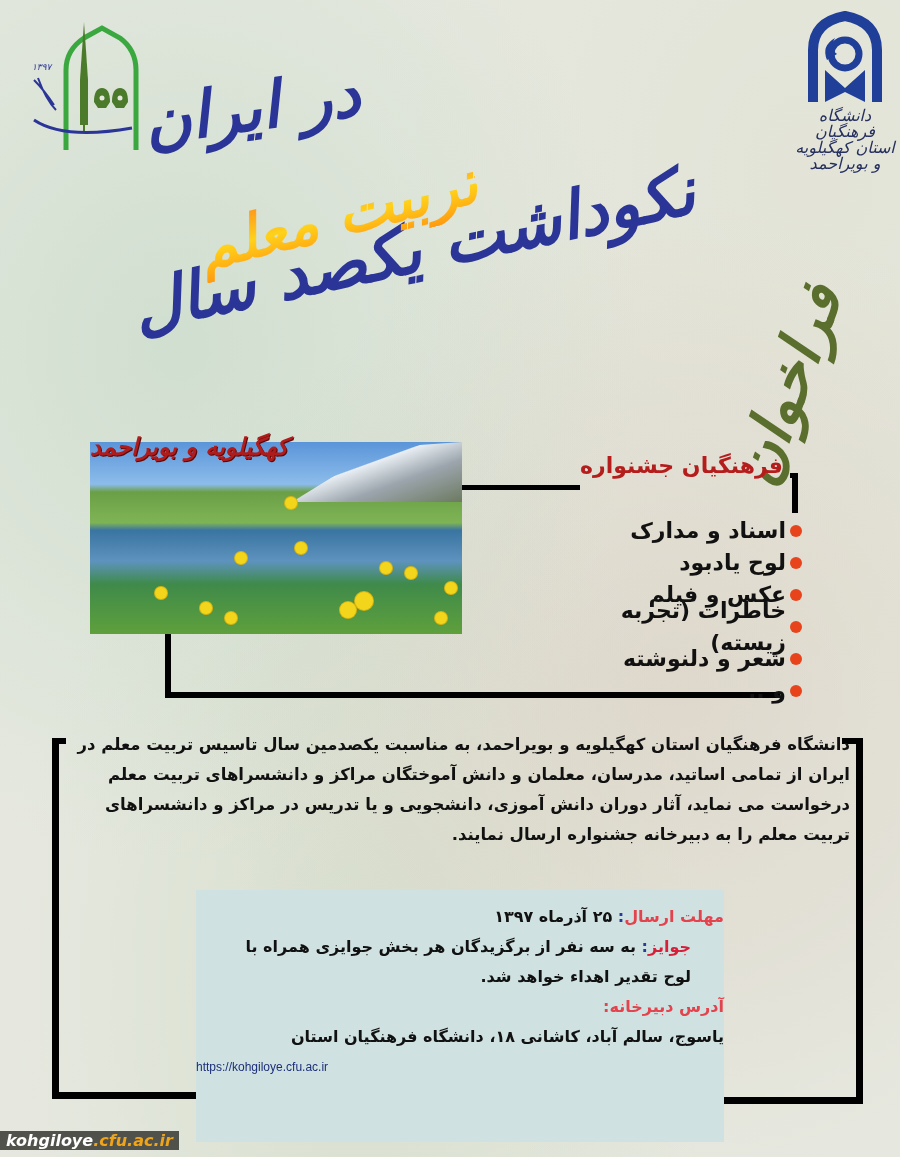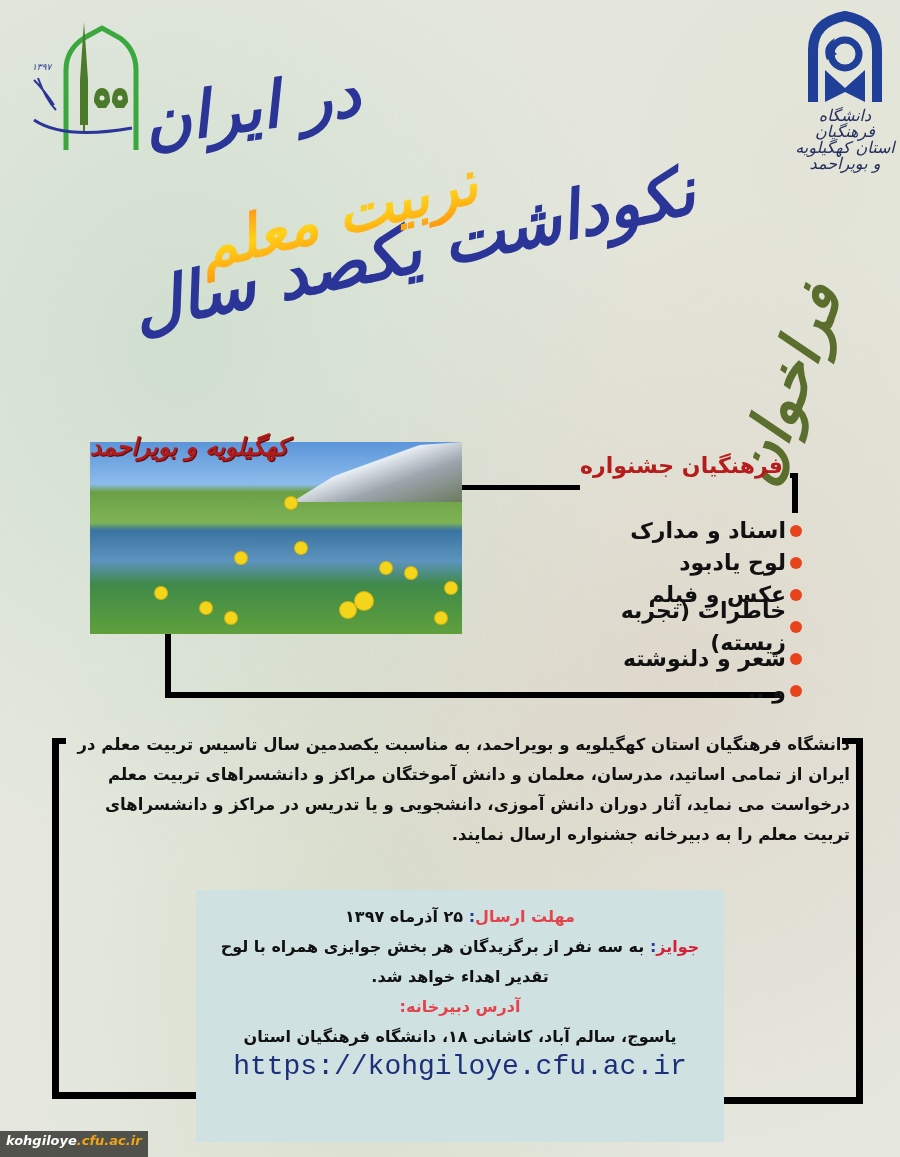--- a/index.html
+++ b/index.html
@@ -73,35 +73,35 @@
 
   
   .intro {
     left: 70px; top: 730px; width: 780px; direction: rtl; text-align: right;
     font-weight: bold; font-size: 16.5px; line-height: 30px; color: #111;
   }
 
   
   .info-box {
     left: 196px; top: 890px; width: 528px; height: 252px; background: #cfe2e1;
-    direction: rtl; text-align: center; font-weight: bold; font-size: 16px; line-height: 30px; color: #111;
+    direction: rtl; font-weight: bold; font-size: 16px; line-height: 30px; color: #111;
     padding-top: 12px; box-sizing: border-box; z-index: 2;
   }
   .info-box .red { color: #e4424c; }
   .info-box .red2 { color: #d81f3a; }
   .info-box .blue { color: #2a3a9a; }
   .info-box .url {
-    direction: ltr; font-weight: normal; font-size: 28px; color: #1c2f7a;
-    font-family: Liberation Mono, monospace;
+    direction: ltr; font-weight: normal; font-size: 12px; color: #1c2f7a;
+    font-family: Liberation Sans, sans-serif;
   }
 
   
   .watermark {
-    left: 0; top: 1131px; height: 26px; line-height: 19px; padding: 0 6px;
-    background: rgba(60,60,55,0.88); font-weight: bold; font-style: italic; font-size: 13px;
+    left: 0; top: 1131px; height: 19px; line-height: 19px; padding: 0 6px;
+    background: rgba(60,60,55,0.88); font-weight: bold; font-style: italic; font-size: 16px;
   }
   .watermark .wm-a { color: #fff; }
   .watermark .wm-b { color: #f0a418; }
 </style>
 </head>
 <body>
 
 <div class="abs logo-left">
   <svg width="120" height="150" viewBox="0 0 120 150">
     <path d="M42 140 L42 60 Q42 40 60 28 L78 18 L96 28 Q112 40 112 60 L112 140" fill="none" stroke="#3aa83e" stroke-width="5"></path>
@@ -196,21 +196,21 @@
 <div class="line" style="left:856px;top:738px;width:7px;height:366px"></div>
 <div class="line" style="left:724px;top:1097px;width:139px;height:7px"></div>
 
 <div class="abs intro">دانشگاه فرهنگیان استان کهگیلویه و بویراحمد، به مناسبت یکصدمین سال تاسیس تربیت معلم در ایران از تمامی اساتید، مدرسان، معلمان و دانش آموختگان مراکز و دانشسراهای تربیت معلم درخواست می نماید، آثار دوران دانش آموزی، دانشجویی و یا تدریس در مراکز و دانشسراهای تربیت معلم را به دبیرخانه جشنواره ارسال نمایند.</div>
 
 <div class="abs info-box">
   <div>
     <span class="red">مهلت ارسال</span><span class="blue">:</span>
     <span>۲۵ آذرماه ۱۳۹۷</span>
   </div>
-  <div style="padding:0 16px;">
+  <div style="padding:0 33px;">
     <span class="red2">جوایز</span><span class="blue">:</span>
     <span>به سه نفر از برگزیدگان هر بخش جوایزی همراه با لوح تقدیر اهداء خواهد شد.</span>
   </div>
   <div class="red">آدرس دبیرخانه:</div>
   <div>یاسوج، سالم آباد، کاشانی ۱۸، دانشگاه فرهنگیان استان</div>
   <div class="url">https://kohgiloye.cfu.ac.ir</div>
 </div>
 
 <div class="abs watermark"><span class="wm-a">kohgiloye</span><span class="wm-b">.cfu.ac.ir</span></div>
 

